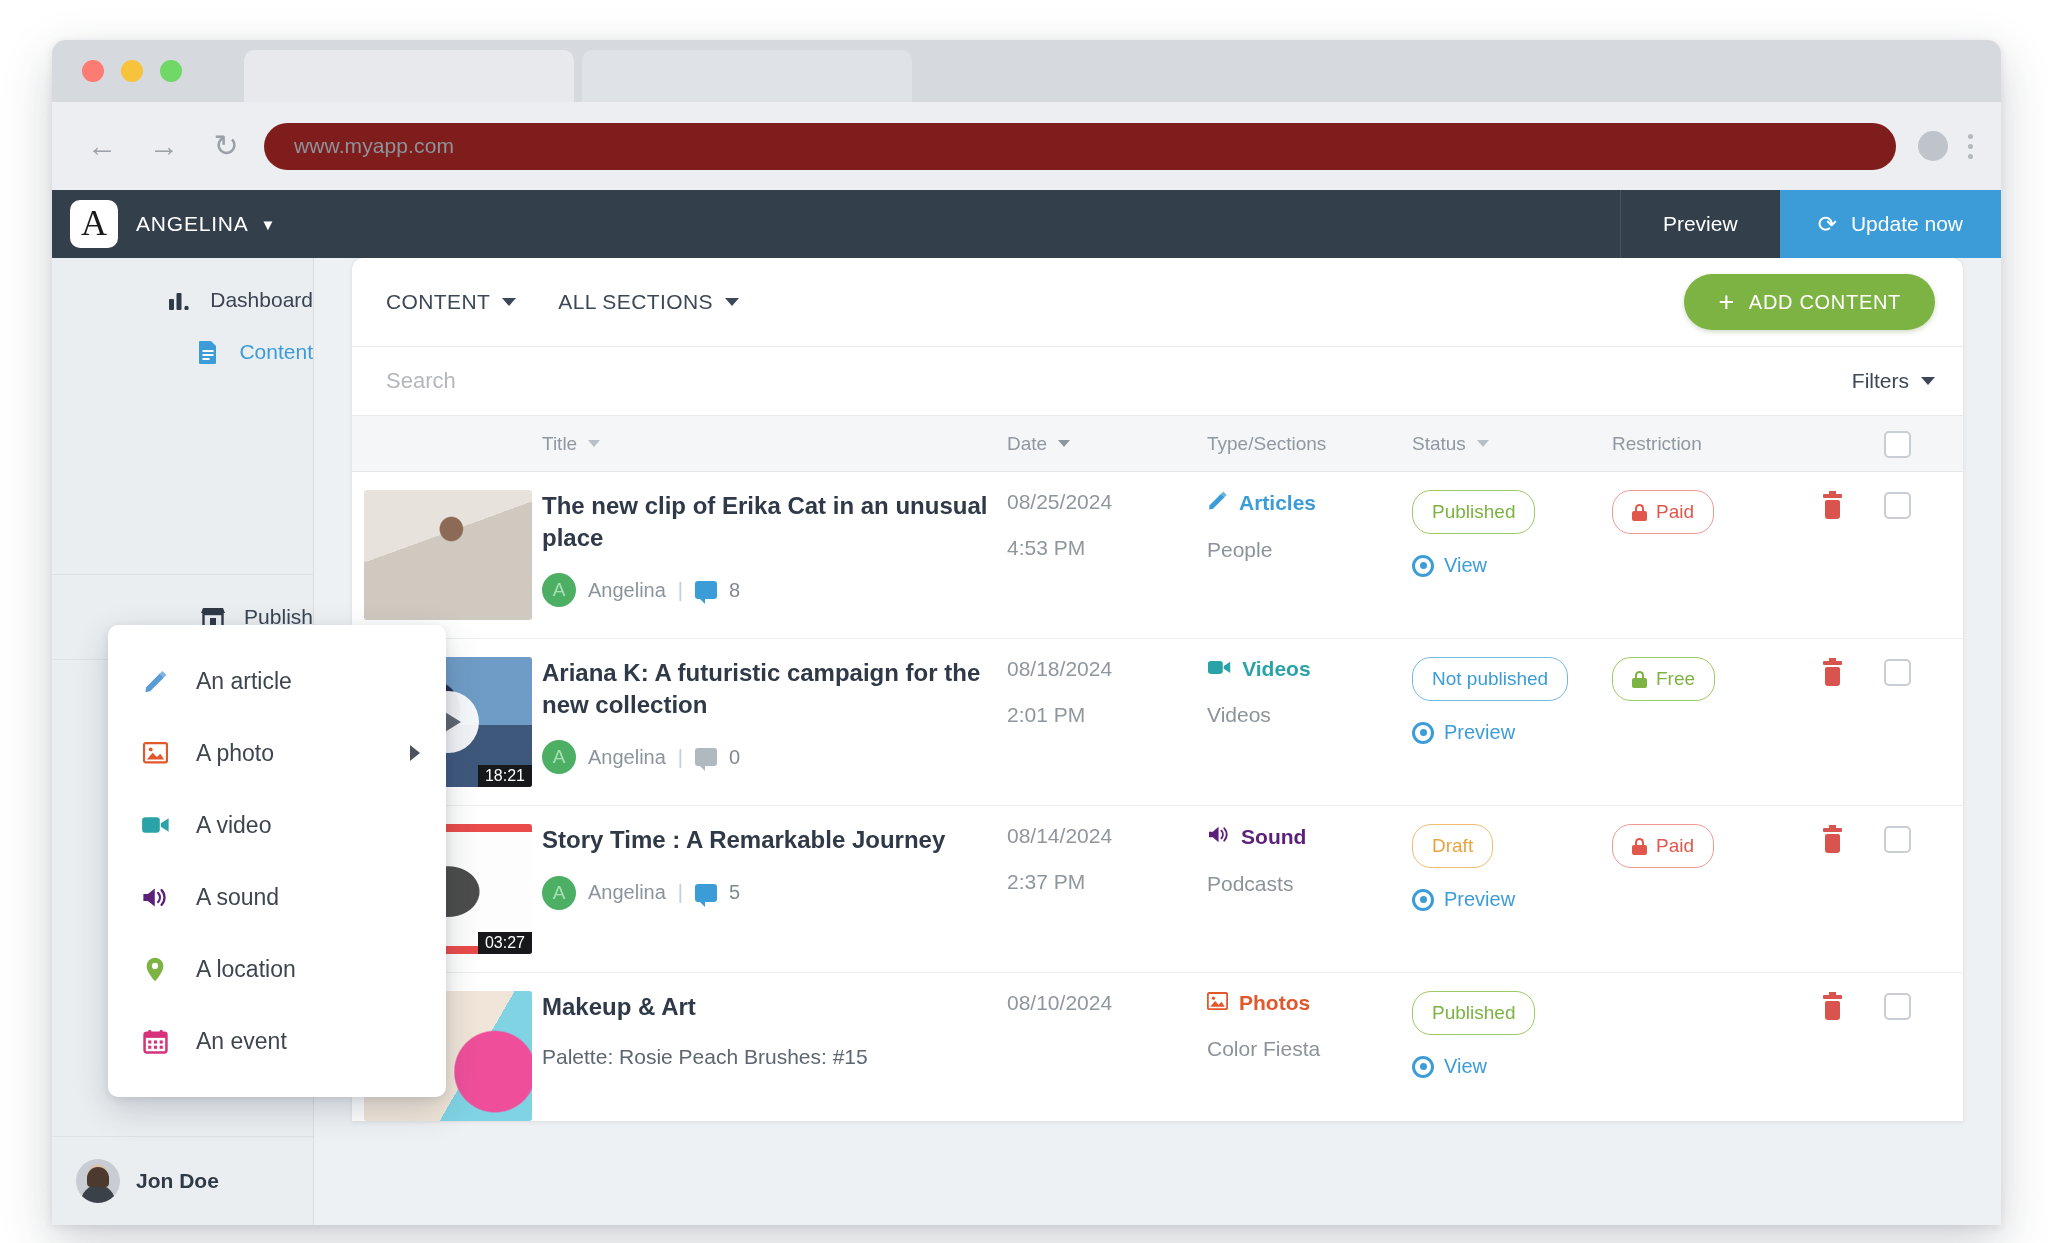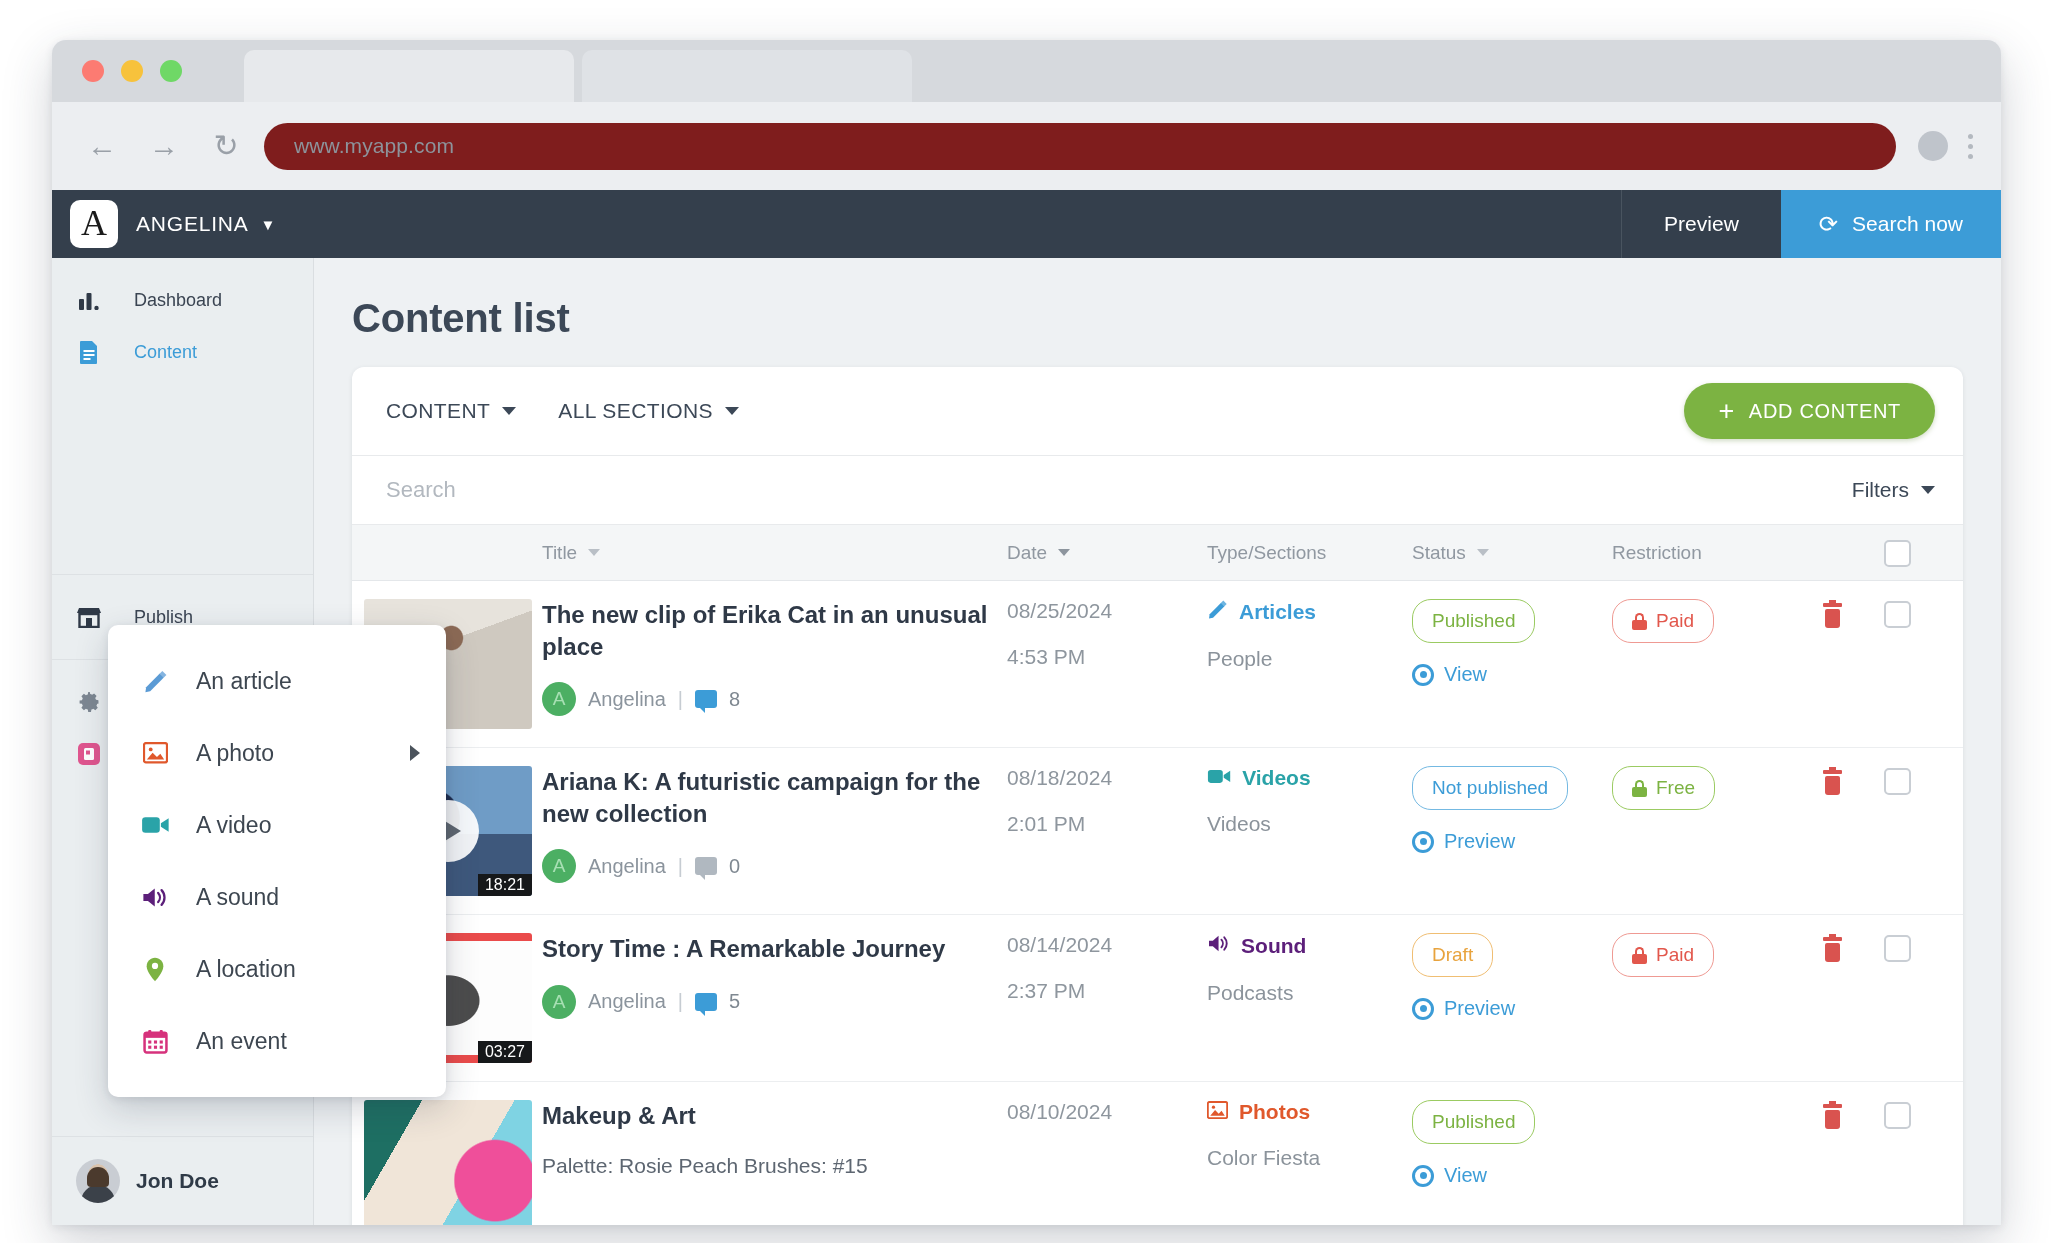--- a/index.html
+++ b/index.html
@@ -136,25 +136,26 @@
   #sidebar {
     position: absolute; left: 0; top: 68px;
     width: 262px; bottom: 0;
     background: #eaeef0;
     border-right: 1px solid #dadee1;
     display: flex; flex-direction: column;
   }
   .side-group { padding: 16px 0; }
   .side-group + .side-group { border-top: 1px solid #dde1e4; }
   .side-item {
-    display: flex; align-items: center; gap: 32px;
+    display: flex; align-items: center; gap: 18px;
     height: 52px;
     padding-left: 24px;
-    font-size: 18px;
+    font-size: 21px;
     color: #3a4452;
+    justify-content: flex-end;
   }
   .side-item .si-icon {
     width: 26px; display: flex; align-items: center; justify-content: center;
   }
   .side-item.active { color: #3c9cd7; }
   .side-item.muted { color: #7d8792; }
   .side-item.ext { color: #e0628e; }
   .side-item.ext .label {
     background: linear-gradient(90deg,#d94fa0,#f08a5d);
     -webkit-background-clip: text; background-clip: text; color: transparent;
@@ -479,21 +480,21 @@
         </div>
         <span id="brand-name">ANGELINA</span>
         <span id="brand-caret">▼</span>
       </div>
       <div id="topbar-spacer"></div>
       <div id="preview-button">
         <span>Preview</span>
       </div>
       <div id="update-button">
         <span class="sync-icon">⟳</span>
-        <span>Search now</span>
+        <span>Update now</span>
       </div>
     </div>
 
     <div id="sidebar">
       <div class="side-group">
         <div class="side-item">
           <span class="si-icon">
             <svg width="22" height="20" viewBox="0 0 22 20">
                 <rect x="1" y="9" width="5" height="11" rx="1" fill="#2f3947"></rect>
                 <rect x="8.5" y="3" width="5" height="17" rx="1" fill="#2f3947"></rect>
@@ -551,21 +552,20 @@
 
       <div id="sidebar-spacer"></div>
 
       <div id="user-block">
         <div id="user-avatar"></div>
         <span id="user-name">Jon Doe</span>
       </div>
     </div>
 
     <div id="main">
-      <div id="page-title">Content list</div>
 
       <div id="content-card">
 
         <div id="card-toolbar">
           <div class="toolbar-select">
             <span>CONTENT</span>
             <span class="caret-down"></span>
           </div>
           <div class="toolbar-select">
             <span>ALL SECTIONS</span>

